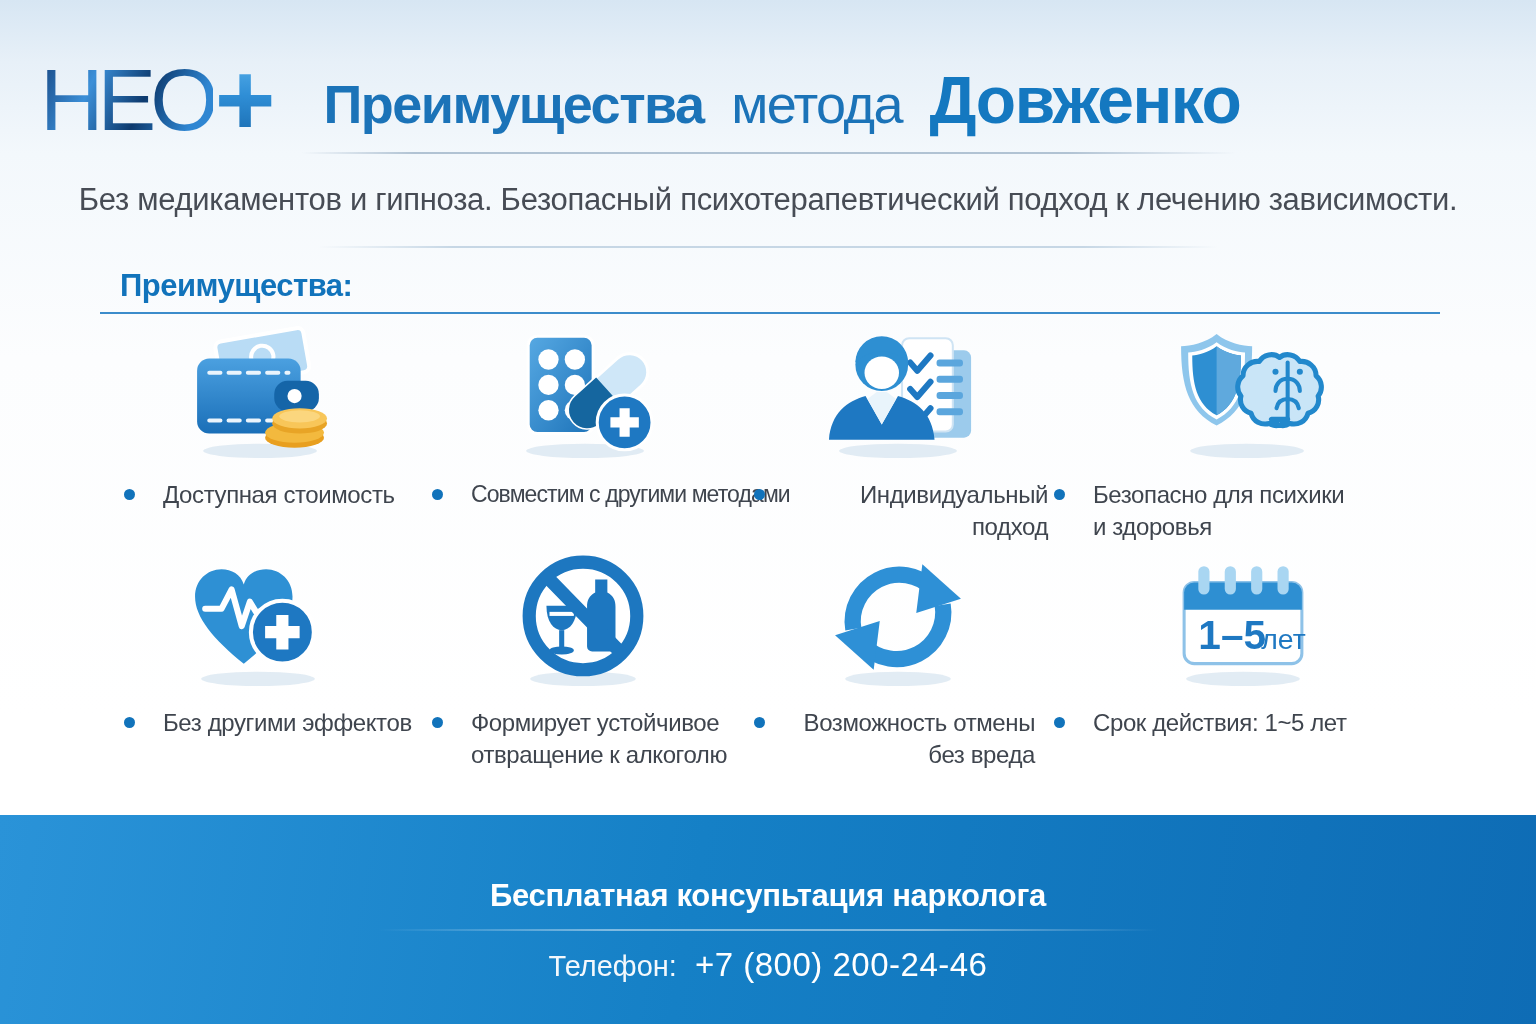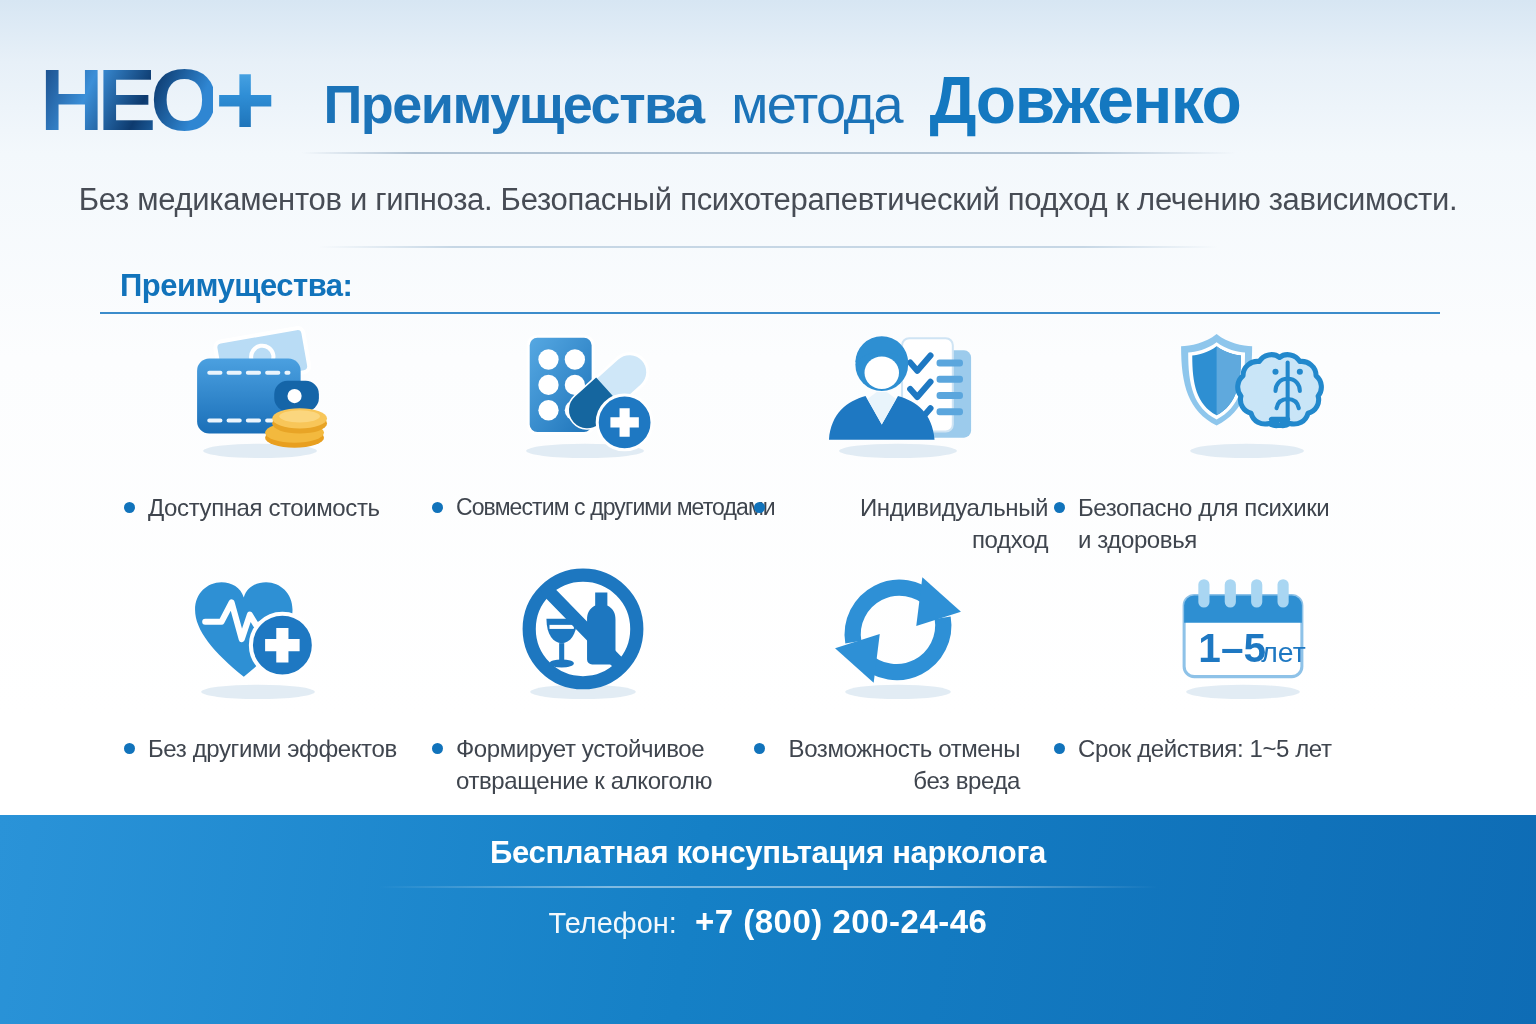--- a/index.html
+++ b/index.html
@@ -9,21 +9,21 @@
     font-family:"Liberation Sans", sans-serif;
   }
   .page {
     position:relative; width:1536px; height:1024px;
     background:linear-gradient(180deg,#d7e6f3 0%,#e7f0f8 6%,#f3f8fc 15%,#fcfdfe 35%,#ffffff 70%,#ffffff 100%);
   }
   
   .header { display:flex; align-items:center; padding:50px 0 0 40px; height:150px; }
   .logo-box { display:flex; align-items:center; }
   .logo-text {
-    font-size:88px; font-weight:bold; letter-spacing:-6px; line-height:1;
+    font-size:88px; font-weight:normal; letter-spacing:-6px; line-height:1;
     background:linear-gradient(115deg,#16447f 0%,#3b8fd8 30%,#0d3a6e 58%,#2f86d2 85%);
     -webkit-background-clip:text; background-clip:text; color:transparent;
   }
   .logo-plus {
     font-size:104px; font-weight:bold; line-height:0.9; margin-left:2px;
     background:linear-gradient(180deg,#5cb3ec 0%,#2f8ed6 45%,#1565a8 100%);
     -webkit-background-clip:text; background-clip:text; color:transparent;
   }
   .title { margin-left:38px; white-space:nowrap; font-size:54px; color:#1b73b8; letter-spacing:-1.5px; }
   .title .t-bold { font-weight:bold;margin-left:10px; }
@@ -42,44 +42,44 @@
   
   .section-head-row { margin:20px 96px 0 100px; border-bottom:2px solid #3b8ccb; padding-bottom:8px; }
   .section-heading { font-size:31px; font-weight:bold; color:#1173bb; letter-spacing:-0.5px;margin-left:20px; }
   
   .benefits-grid {
     display:grid; grid-template-columns:320px 330px 300px 390px;
     margin:16px 0 0 98px; row-gap:14px;
   }
   .icon-wrap { height:130px; display:flex; align-items:flex-end; justify-content:center; }
   svg.icon { width:166px; height:134px; display:block; }
-  .benefit-label-row { display:flex; margin-top:32px; padding-left:26px; }
+  .benefit-label-row { display:flex; margin-top:19px; padding-left:26px;gap:15px; }
   .benefit:nth-child(4n+2) .benefit-label-row { padding-left:14px; }
   .benefit:nth-child(4n+3) .benefit-label-row { padding-left:6px;text-align:right; }
   .benefit:nth-child(4n+4) .benefit-label-row { padding-left:6px; }
   .bullet { width:11px; height:11px; border-radius:50%; background:#1173bb; margin:10px 13px 0 0; flex:none; }
   .benefit-label { font-size:24px; color:#3f454e; line-height:1.35; letter-spacing:-0.4px; }
   .benefit:nth-child(2) .benefit-label { white-space:nowrap; font-size:23px; letter-spacing:-0.9px; }
   .benefit:nth-child(4) .benefit-label { max-width:262px; }
   .benefit:nth-child(6) .benefit-label { max-width:262px; }
   .benefit:nth-child(7) .benefit-label { max-width:242px; }
   
   .footer {
     position:absolute; left:0; right:0; top:815px; height:209px;
     background:linear-gradient(100deg,#2a93d8 0%,#1580c6 45%,#0e6cb5 100%);
     text-align:center; color:#ffffff;
   }
-  .footer-title { padding-top:20px; font-size:31px; font-weight:bold; letter-spacing:-0.3px; }
+  .footer-title { padding-top:43px; font-size:31px; font-weight:bold; letter-spacing:-0.3px;margin-top:20px; }
   .footer-divider {
     width:780px; height:2px; margin:15px auto 15px;
     background:linear-gradient(90deg,rgba(255,255,255,0),rgba(255,255,255,0.45) 30%,rgba(255,255,255,0.45) 70%,rgba(255,255,255,0));
   }
   .footer-phone { font-size:29px; }
   .phone-label { font-weight:normal; opacity:0.95;margin-top:8px; }
-  .phone-number { font-weight:bold; font-size:33px; letter-spacing:0.5px; margin-left:10px; }
+  .phone-number { font-weight:normal; font-size:33px; letter-spacing:0.5px; margin-left:10px; }
 </style>
 </head>
 <body>
 
 <div class="page">
 
   <div class="header">
     <div class="logo-box">
       <span class="logo-text">НЕО</span>
       <span class="logo-plus">+</span>

